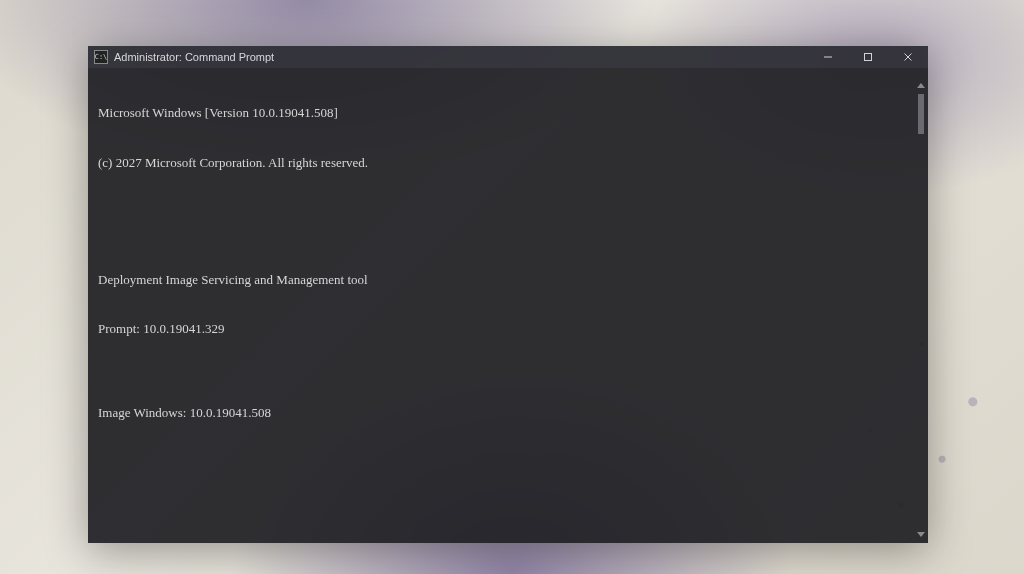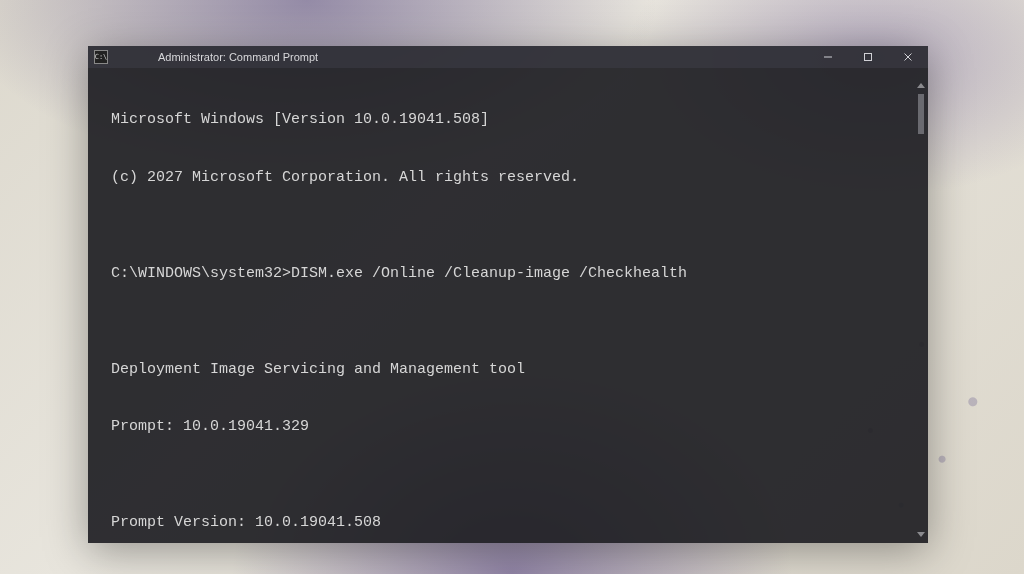--- a/index.html
+++ b/index.html
@@ -56,43 +56,42 @@
     .titlebar-icon-inner {
       font-size: 7px;
       color: #ccc;
       font-family: monospace;
     }
     .titlebar-text {
       font-family: 'Segoe UI', Tahoma, sans-serif;
       font-size: 11px;
       color: #d8d8db;
       font-weight: 400;
-      margin-left: 44px;
     }
     .win-controls {
       position: absolute;
       right: 0;
       top: 0;
       height: 100%;
       display: flex;
     }
     .win-btn {
       width: 40px;
       height: 22px;
       display: flex;
       align-items: center;
       justify-content: center;
       color: #d0d0d5;
     }
     .win-btn svg { display: block; }
     .terminal-body {
       flex: 1;
-      padding: 4px 23px;
-      font-family: Liberation Mono, monospace;
-      font-size: 15px;
+      padding: 4px 10px;
+      font-family: Liberation Serif, serif;
+      font-size: 13px;
       line-height: 1.28;
       color: #d6d6d6;
       white-space: pre;
       overflow: hidden;
       position: relative;
     }
     .terminal-line { display: block; }
     .scrollbar-track {
       position: absolute;
       right: 0;
@@ -160,26 +159,25 @@
             <line x1="8.5" y1="1.5" x2="1.5" y2="8.5" stroke="currentColor" stroke-width="1"></line>
           </svg>
       </div>
     </div>
   </div>
 
   <div class="terminal-body">
     <span class="terminal-line">Microsoft Windows [Version 10.0.19041.508]</span>
     <span class="terminal-line">(c) 2027 Microsoft Corporation. All rights reserved.</span>
     <span class="terminal-line"></span>
-    <span class="terminal-line">C:\WINDOWS\system32&gt;DISM.exe /Online /Cleanup-image /Checkhealth</span>
     <span class="terminal-line"></span>
     <span class="terminal-line">Deployment Image Servicing and Management tool</span>
     <span class="terminal-line">Prompt: 10.0.19041.329</span>
     <span class="terminal-line"></span>
-    <span class="terminal-line">Prompt Version: 10.0.19041.508</span>
+    <span class="terminal-line">Image Windows: 10.0.19041.508</span>
     <span class="terminal-line"></span>
     
     
     <span class="terminal-line"></span>
     
   </div>
 
   <div class="scrollbar-track">
     <div class="scrollbar-up"></div>
     <div class="scrollbar-thumb"></div>

